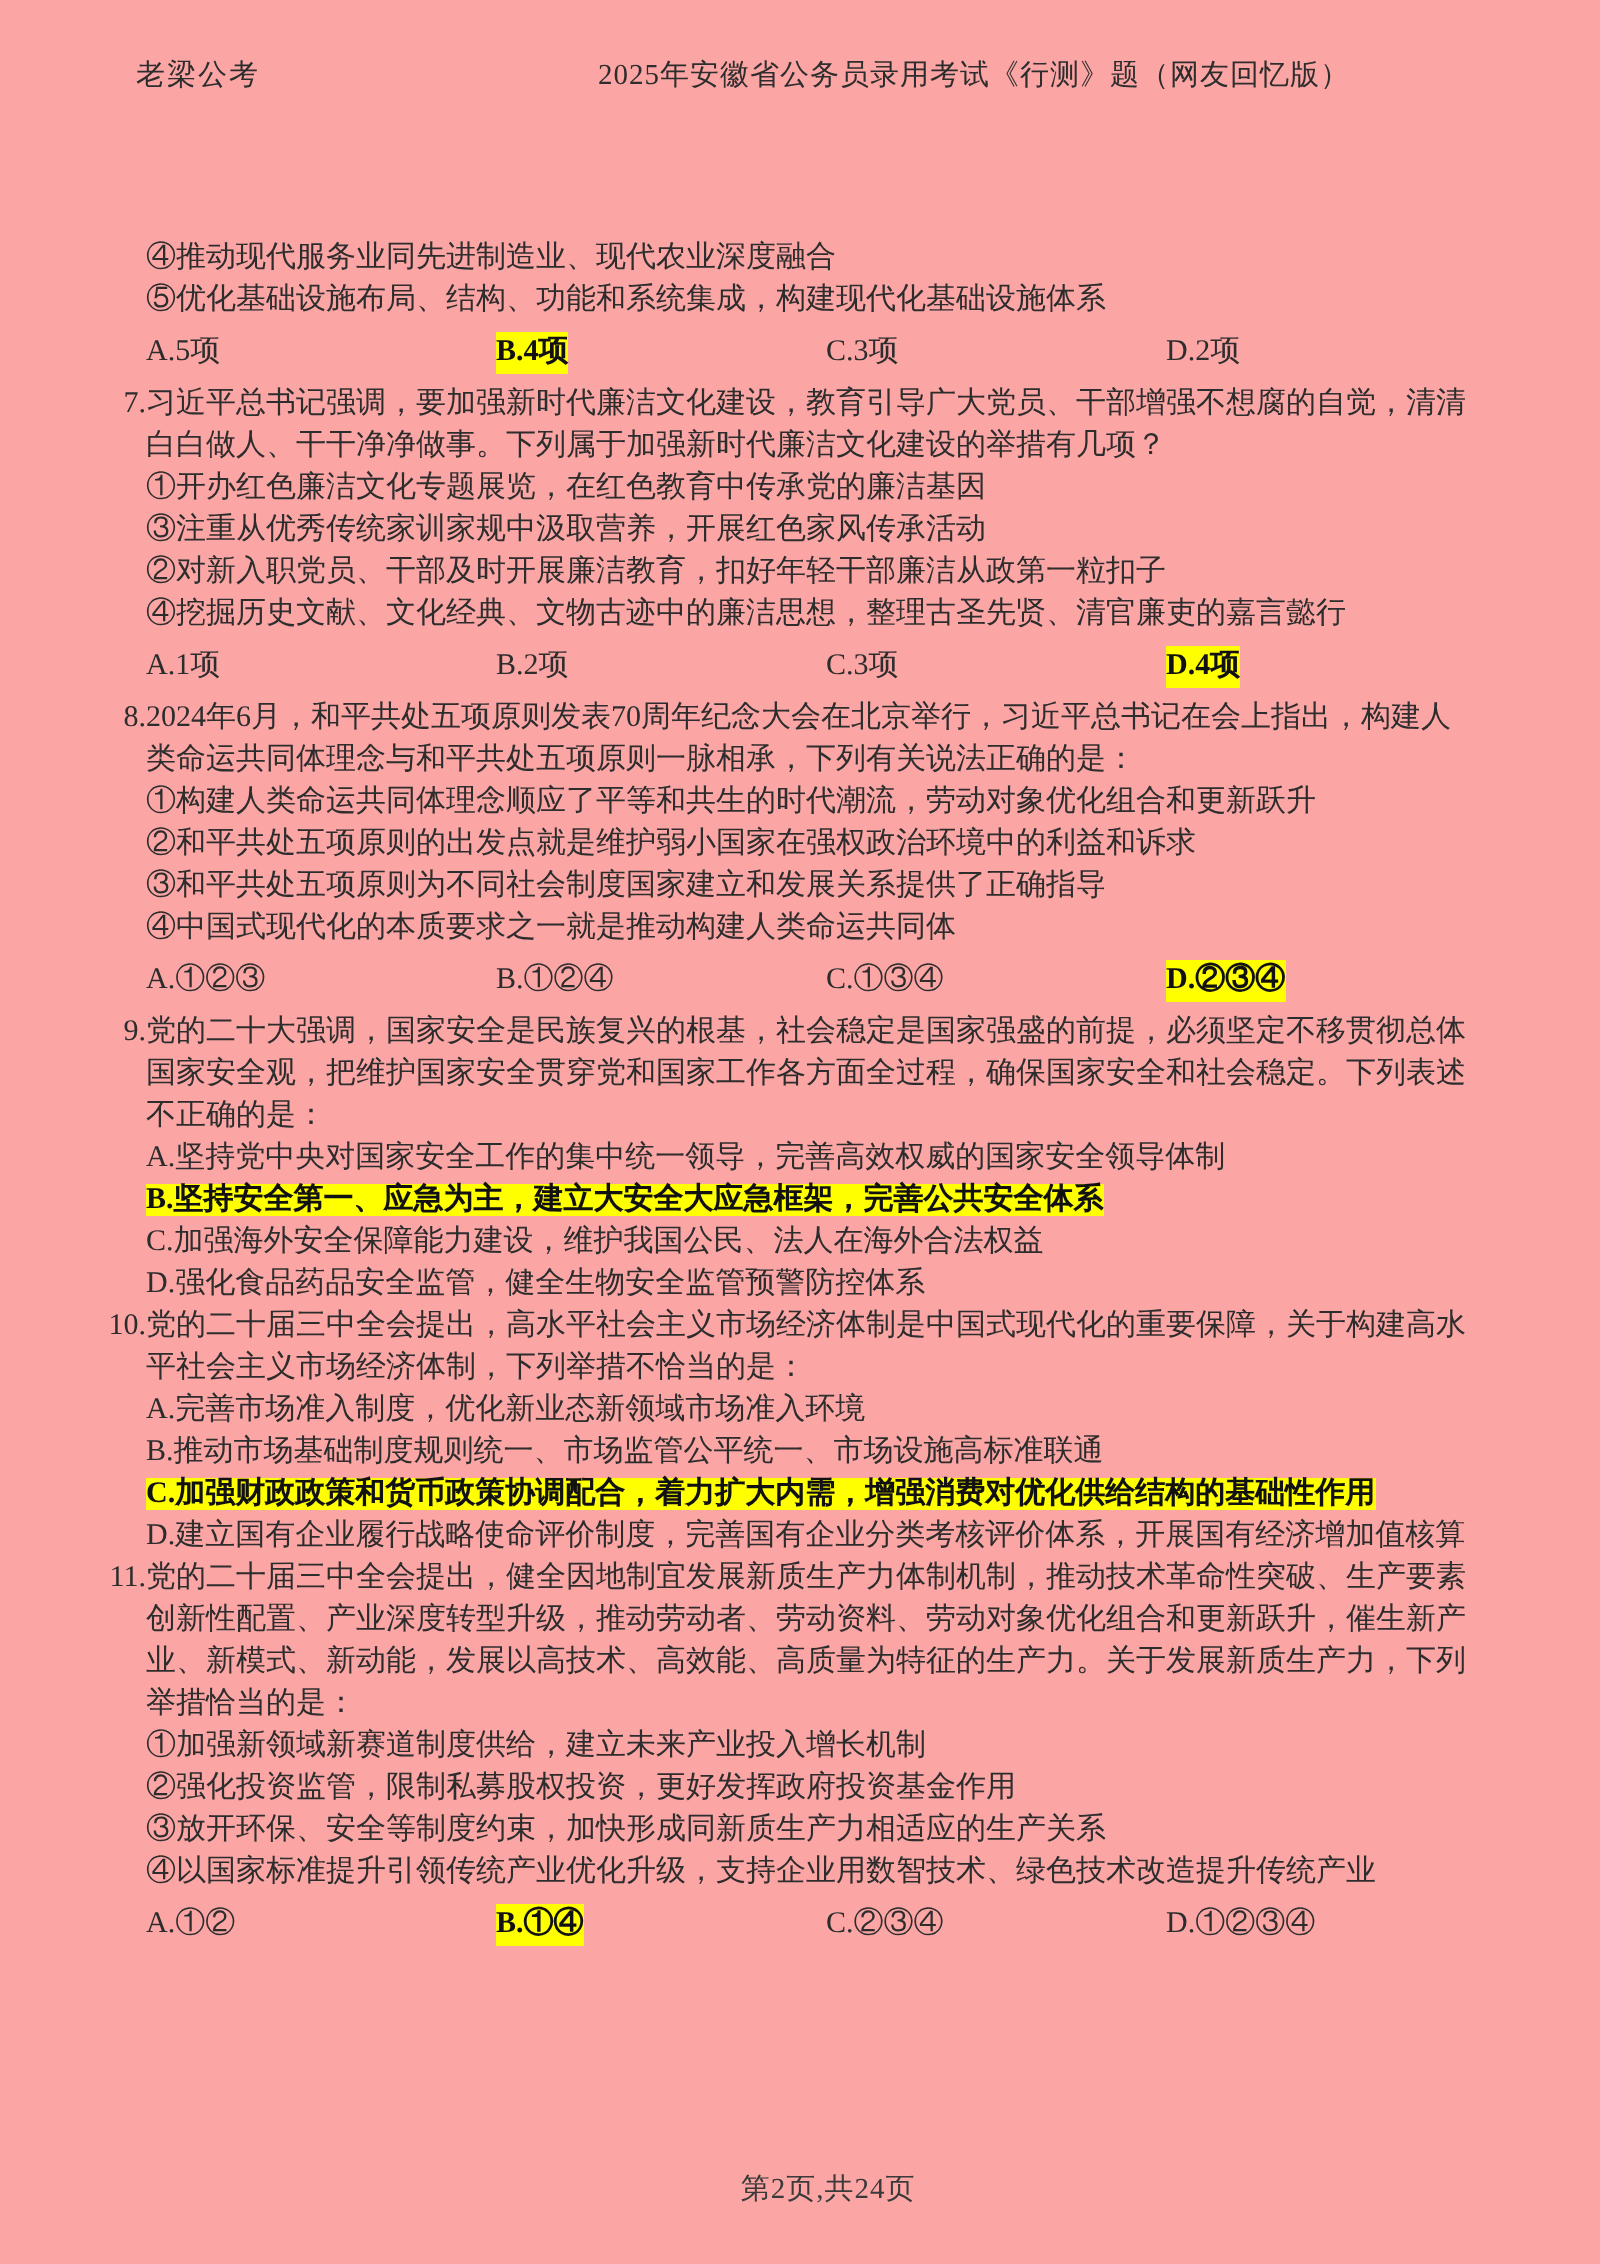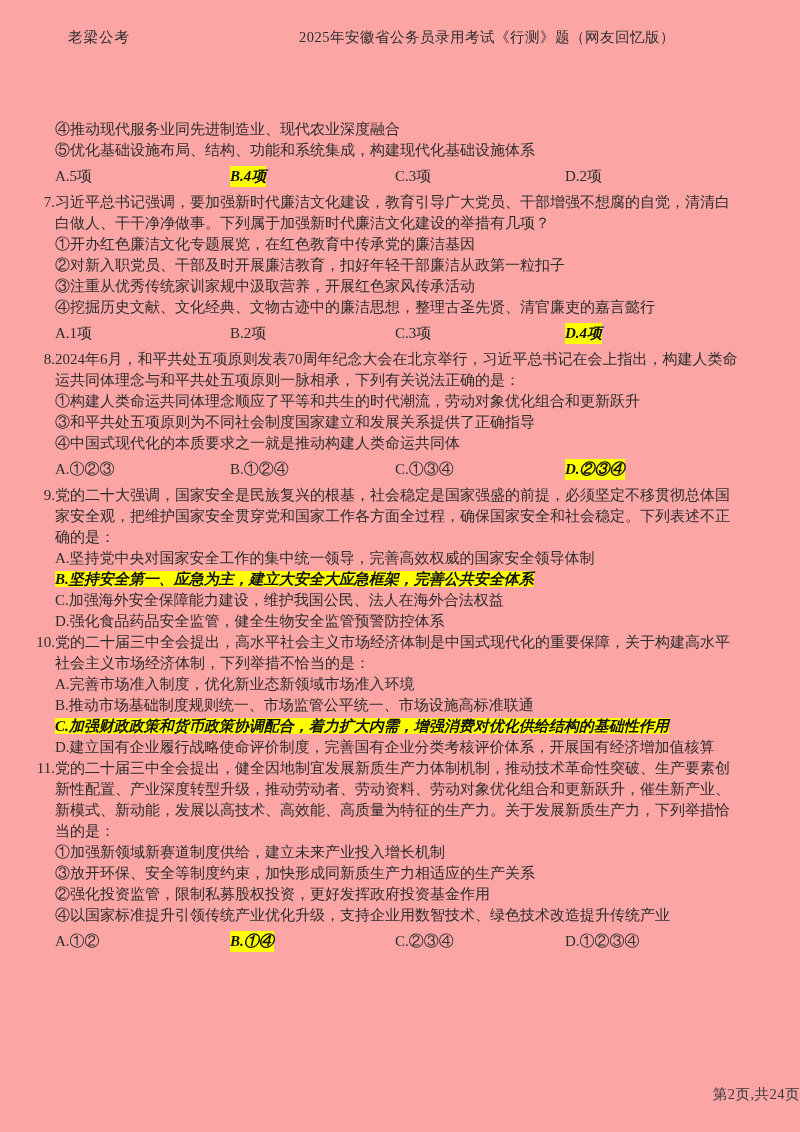--- a/index.html
+++ b/index.html
@@ -10,37 +10,37 @@
     background:#fca5a5;
     font-family:"Liberation Serif","DejaVu Serif",serif;
     color:#2d2d2d;
     overflow:hidden;
   }
   .header { position:absolute; top:28px; left:0; right:0; height:24px; font-size:14.5px; }
   .brand { position:absolute; left:68px; top:0; letter-spacing:1px; }
   .doc-title { position:absolute; left:299px; top:0; letter-spacing:0.5px;text-align:center; }
   .content {
     position:absolute; top:119px; left:0; right:0;
-    padding:0 60px 0 55px;
+    padding:0 60px 0 73px;
     font-size:15px; line-height:21px;
   }
   .content p { margin:0; }
   .question { margin-top:5px; text-indent:-24px; }
   .qnum { display:inline-block; width:24px; text-indent:0; text-align:right; }
   .item { }
   .options-row {
     display:grid;
     grid-template-columns:175px 165px 170px auto;
     margin:5px 0;
   }
-  .hl { background:#ffff00; font-weight:bold; color:#111;font-style:italic; }
+  .hl { background:#ffff00; font-weight:bold; color:#111; }
   .option-cell { justify-self:start; }
   .footer {
     position:absolute; top:1085px; left:0; right:0;
-    text-align:right; font-size:14.5px; color:#3a3a3a;
+    text-align:center; font-size:14.5px; color:#3a3a3a;
     letter-spacing:0.5px;
     padding-left:28px;
   }
 </style>
 </head>
 <body>
 
 <div class="page">
   <div class="header">
     <span class="brand">老梁公考</span>
@@ -51,53 +51,54 @@
       <p class="item">④推动现代服务业同先进制造业、现代农业深度融合</p>
       <p class="item">⑤优化基础设施布局、结构、功能和系统集成，构建现代化基础设施体系</p>
       <div class="options-row">
         <span class="option-cell">A.5项</span>
         <span class="option-cell hl">B.4项</span>
         <span class="option-cell">C.3项</span>
         <span class="option-cell">D.2项</span>
       </div>
       <p class="question"><span class="qnum">7.</span><span>习近平总书记强调，要加强新时代廉洁文化建设，教育引导广大党员、干部增强不想腐的自觉，清清白白做人、干干净净做事。下列属于加强新时代廉洁文化建设的举措有几项？</span></p>
       <p class="item">①开办红色廉洁文化专题展览，在红色教育中传承党的廉洁基因</p>
+      <p class="item">③注重从优秀传统家训家规中汲取营养，开展红色家风传承活动</p>
       <p class="item">②对新入职党员、干部及时开展廉洁教育，扣好年轻干部廉洁从政第一粒扣子</p>
-      <p class="item">③注重从优秀传统家训家规中汲取营养，开展红色家风传承活动</p>
       <p class="item">④挖掘历史文献、文化经典、文物古迹中的廉洁思想，整理古圣先贤、清官廉吏的嘉言懿行</p>
       <div class="options-row">
         <span class="option-cell">A.1项</span>
         <span class="option-cell">B.2项</span>
         <span class="option-cell">C.3项</span>
         <span class="option-cell hl">D.4项</span>
       </div>
       <p class="question"><span class="qnum">8.</span><span>2024年6月，和平共处五项原则发表70周年纪念大会在北京举行，习近平总书记在会上指出，构建人类命运共同体理念与和平共处五项原则一脉相承，下列有关说法正确的是：</span></p>
       <p class="item">①构建人类命运共同体理念顺应了平等和共生的时代潮流，劳动对象优化组合和更新跃升</p>
+      <p class="item">②和平共处五项原则的出发点就是维护弱小国家在强权政治环境中的利益和诉求</p>
       <p class="item">③和平共处五项原则为不同社会制度国家建立和发展关系提供了正确指导</p>
       <p class="item">④中国式现代化的本质要求之一就是推动构建人类命运共同体</p>
       <div class="options-row">
         <span class="option-cell">A.①②③</span>
         <span class="option-cell">B.①②④</span>
         <span class="option-cell">C.①③④</span>
         <span class="option-cell hl">D.②③④</span>
       </div>
       <p class="question"><span class="qnum">9.</span><span>党的二十大强调，国家安全是民族复兴的根基，社会稳定是国家强盛的前提，必须坚定不移贯彻总体国家安全观，把维护国家安全贯穿党和国家工作各方面全过程，确保国家安全和社会稳定。下列表述不正确的是：</span></p>
       <p class="item">A.坚持党中央对国家安全工作的集中统一领导，完善高效权威的国家安全领导体制</p>
       <p class="item"><span class="hl">B.坚持安全第一、应急为主，建立大安全大应急框架，完善公共安全体系</span></p>
       <p class="item">C.加强海外安全保障能力建设，维护我国公民、法人在海外合法权益</p>
       <p class="item">D.强化食品药品安全监管，健全生物安全监管预警防控体系</p>
       <p class="question"><span class="qnum">10.</span><span>党的二十届三中全会提出，高水平社会主义市场经济体制是中国式现代化的重要保障，关于构建高水平社会主义市场经济体制，下列举措不恰当的是：</span></p>
       <p class="item">A.完善市场准入制度，优化新业态新领域市场准入环境</p>
       <p class="item">B.推动市场基础制度规则统一、市场监管公平统一、市场设施高标准联通</p>
       <p class="item"><span class="hl">C.加强财政政策和货币政策协调配合，着力扩大内需，增强消费对优化供给结构的基础性作用</span></p>
       <p class="item">D.建立国有企业履行战略使命评价制度，完善国有企业分类考核评价体系，开展国有经济增加值核算</p>
       <p class="question"><span class="qnum">11.</span><span>党的二十届三中全会提出，健全因地制宜发展新质生产力体制机制，推动技术革命性突破、生产要素创新性配置、产业深度转型升级，推动劳动者、劳动资料、劳动对象优化组合和更新跃升，催生新产业、新模式、新动能，发展以高技术、高效能、高质量为特征的生产力。关于发展新质生产力，下列举措恰当的是：</span></p>
       <p class="item">①加强新领域新赛道制度供给，建立未来产业投入增长机制</p>
+      <p class="item">②强化投资监管，限制私募股权投资，更好发挥政府投资基金作用</p>
       <p class="item">③放开环保、安全等制度约束，加快形成同新质生产力相适应的生产关系</p>
-      <p class="item">②强化投资监管，限制私募股权投资，更好发挥政府投资基金作用</p>
       <p class="item">④以国家标准提升引领传统产业优化升级，支持企业用数智技术、绿色技术改造提升传统产业</p>
       <div class="options-row">
         <span class="option-cell">A.①②</span>
         <span class="option-cell hl">B.①④</span>
         <span class="option-cell">C.②③④</span>
         <span class="option-cell">D.①②③④</span>
       </div>
     </div>
 
   <div class="footer">

